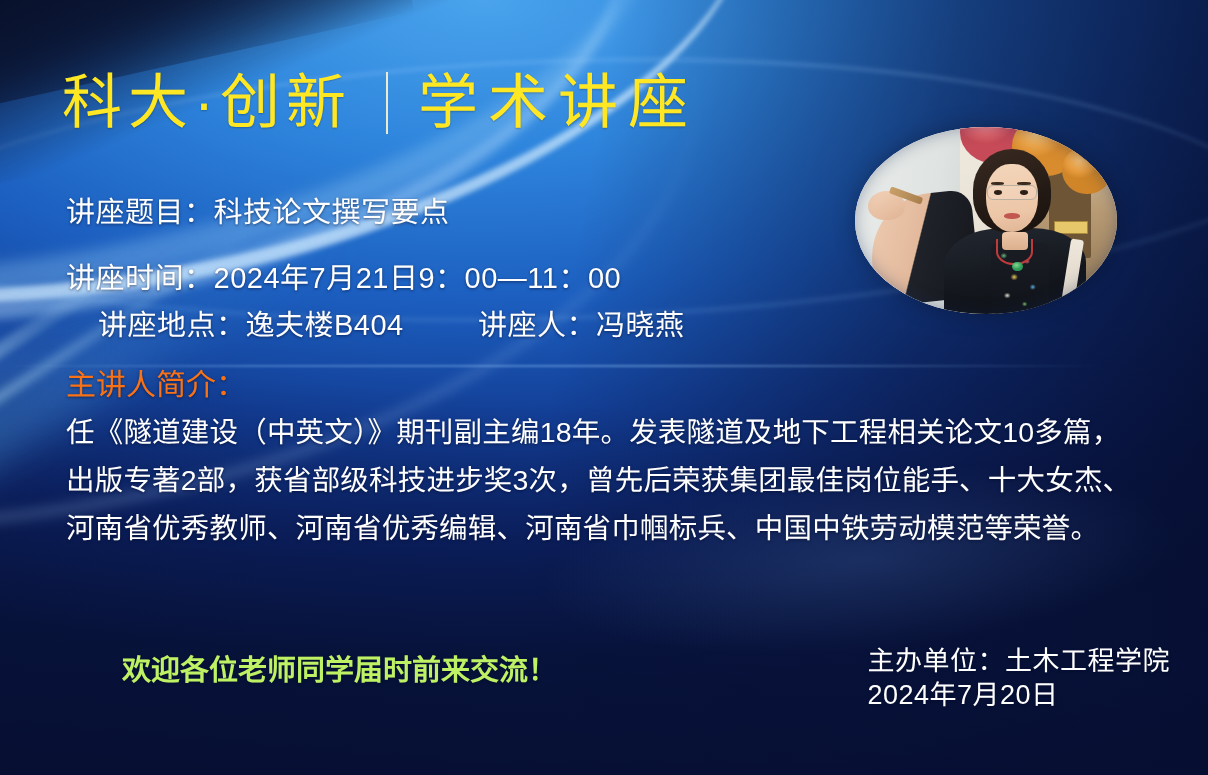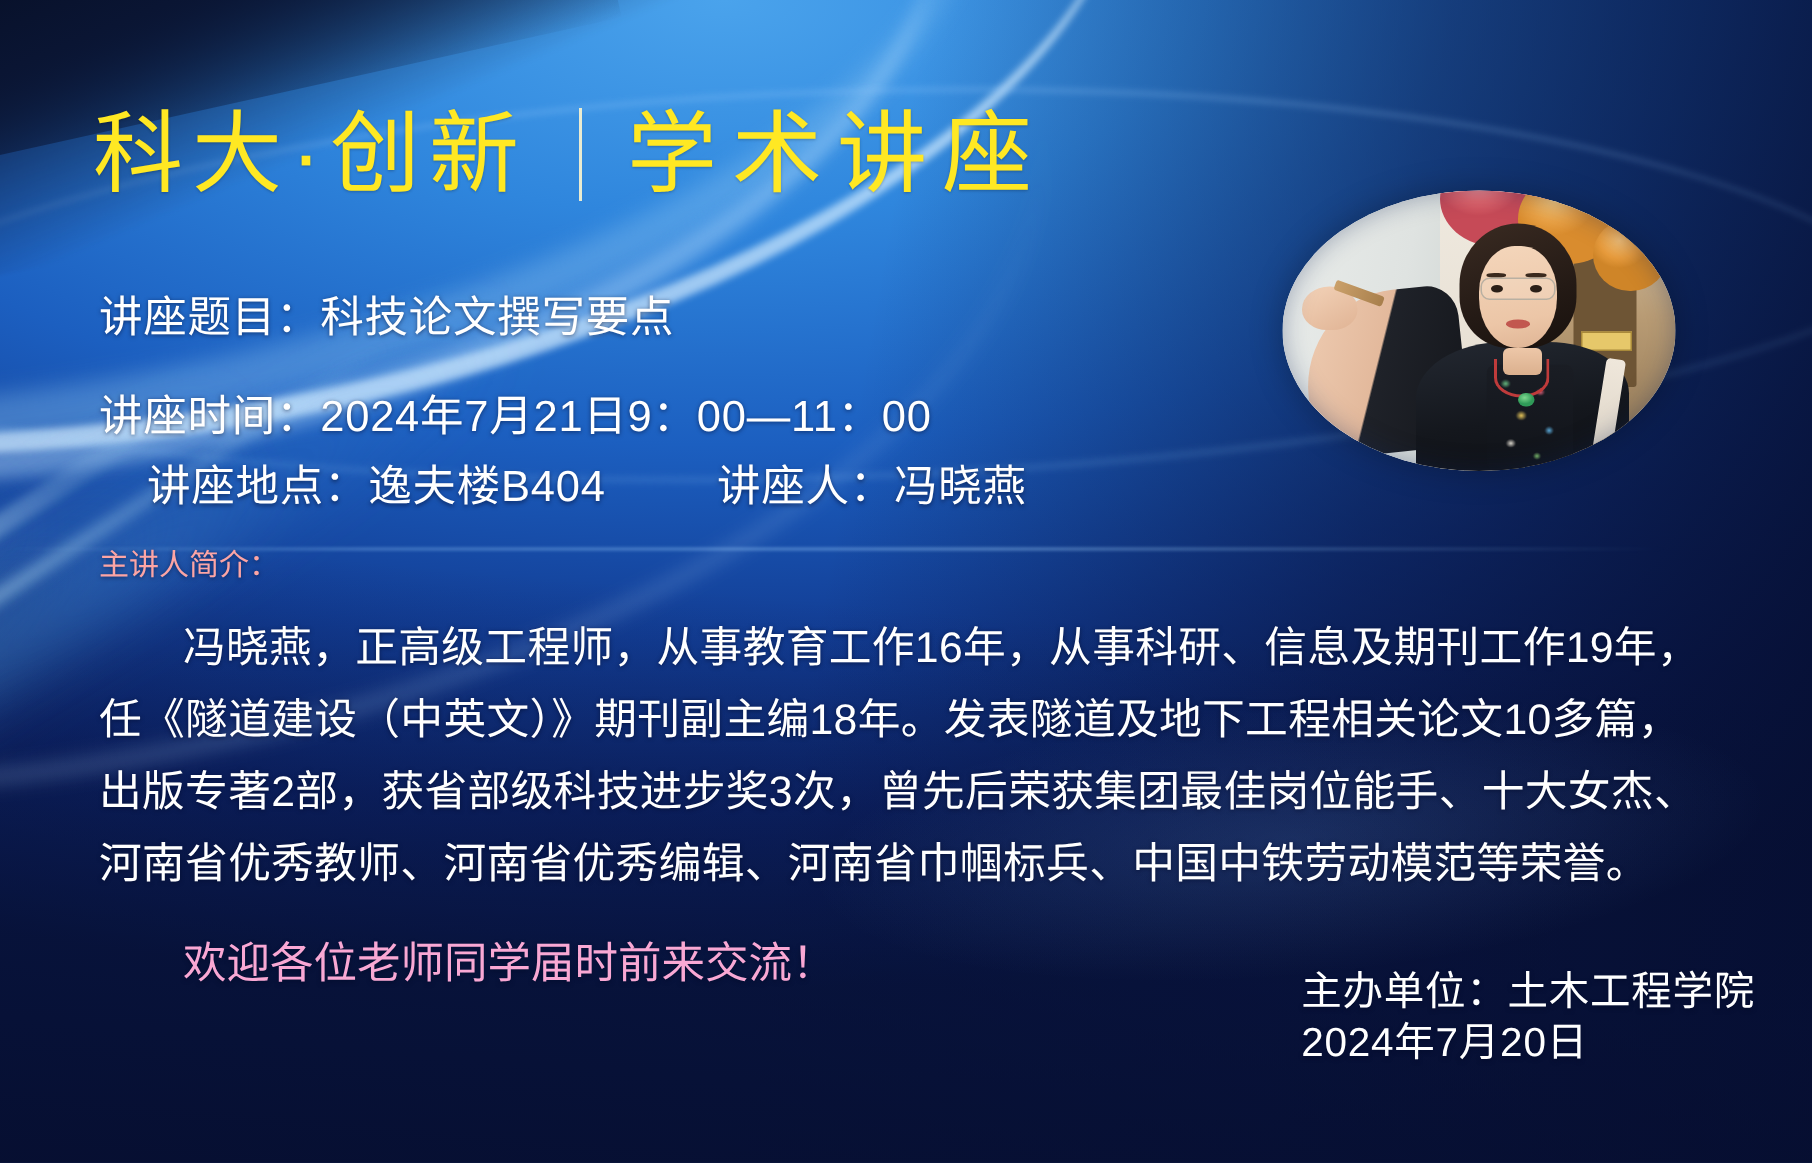--- a/index.html
+++ b/index.html
@@ -148,41 +148,42 @@
     text-shadow:0 1px 3px rgba(0,10,40,.55);
     letter-spacing:.5px;
   }
   .l-topic{position:absolute;left:0;top:0;}
   .l-time{position:absolute;left:0;top:66px;text-align:center;}
   .l-place{position:absolute;left:0;top:113px;margin-left:32px;}
   .l-speaker{position:absolute;left:412px;top:113px;}
 
   .bio-head{
     position:absolute;left:66px;top:360px;
-    font-size:20px;color:#fca5a5;white-space:nowrap;
+    font-size:30px;color:#f97316;white-space:nowrap;
     text-shadow:0 1px 3px rgba(0,10,40,.55);
   }
   .bio{
     position:absolute;left:66px;top:408px;
     width:1105px;
   }
   .bio .bline{
     font-size:28.5px;
     line-height:48px;
     color:#ffffff;
     white-space:nowrap;
     text-shadow:0 1px 3px rgba(0,10,40,.6);
     letter-spacing:.2px;
   }
   .bio .indent{padding-left:56px;}
 
   .welcome{
-    position:absolute;left:122px;top:618px;
-    font-size:29px;color:#f9a8d4;white-space:nowrap;
+    position:absolute;left:122px;top:646px;
+    font-size:29px;color:#bef264;white-space:nowrap;
     text-shadow:0 1px 3px rgba(0,10,40,.6);
+    font-weight:bold;
   }
 
   .footer{
     position:absolute;right:38px;top:644px;
     text-align:left;
   }
   .footer .fline{
     font-size:27px;line-height:34px;color:#fff;white-space:nowrap;
     text-shadow:0 1px 3px rgba(0,10,40,.6);
     letter-spacing:.5px;
@@ -304,21 +305,20 @@
 
     <div class="info">
       <div class="line l-topic">讲座题目：科技论文撰写要点</div>
       <div class="line l-time">讲座时间：2024年7月21日9：00—11：00</div>
       <div class="line l-place">讲座地点：逸夫楼B404</div>
       <div class="line l-speaker">讲座人：冯晓燕</div>
     </div>
 
     <div class="bio-head">主讲人简介：</div>
     <div class="bio">
-      <div class="bline indent">冯晓燕，正高级工程师，从事教育工作16年，从事科研、信息及期刊工作19年，</div>
       <div class="bline">任《隧道建设（中英文）》期刊副主编18年。发表隧道及地下工程相关论文10多篇，</div>
       <div class="bline">出版专著2部，获省部级科技进步奖3次，曾先后荣获集团最佳岗位能手、十大女杰、</div>
       <div class="bline">河南省优秀教师、河南省优秀编辑、河南省巾帼标兵、中国中铁劳动模范等荣誉。</div>
     </div>
 
     <div class="welcome">欢迎各位老师同学届时前来交流！</div>
 
     <div class="footer">
       <div class="fline">主办单位：土木工程学院</div>
       <div class="fline">2024年7月20日</div>

